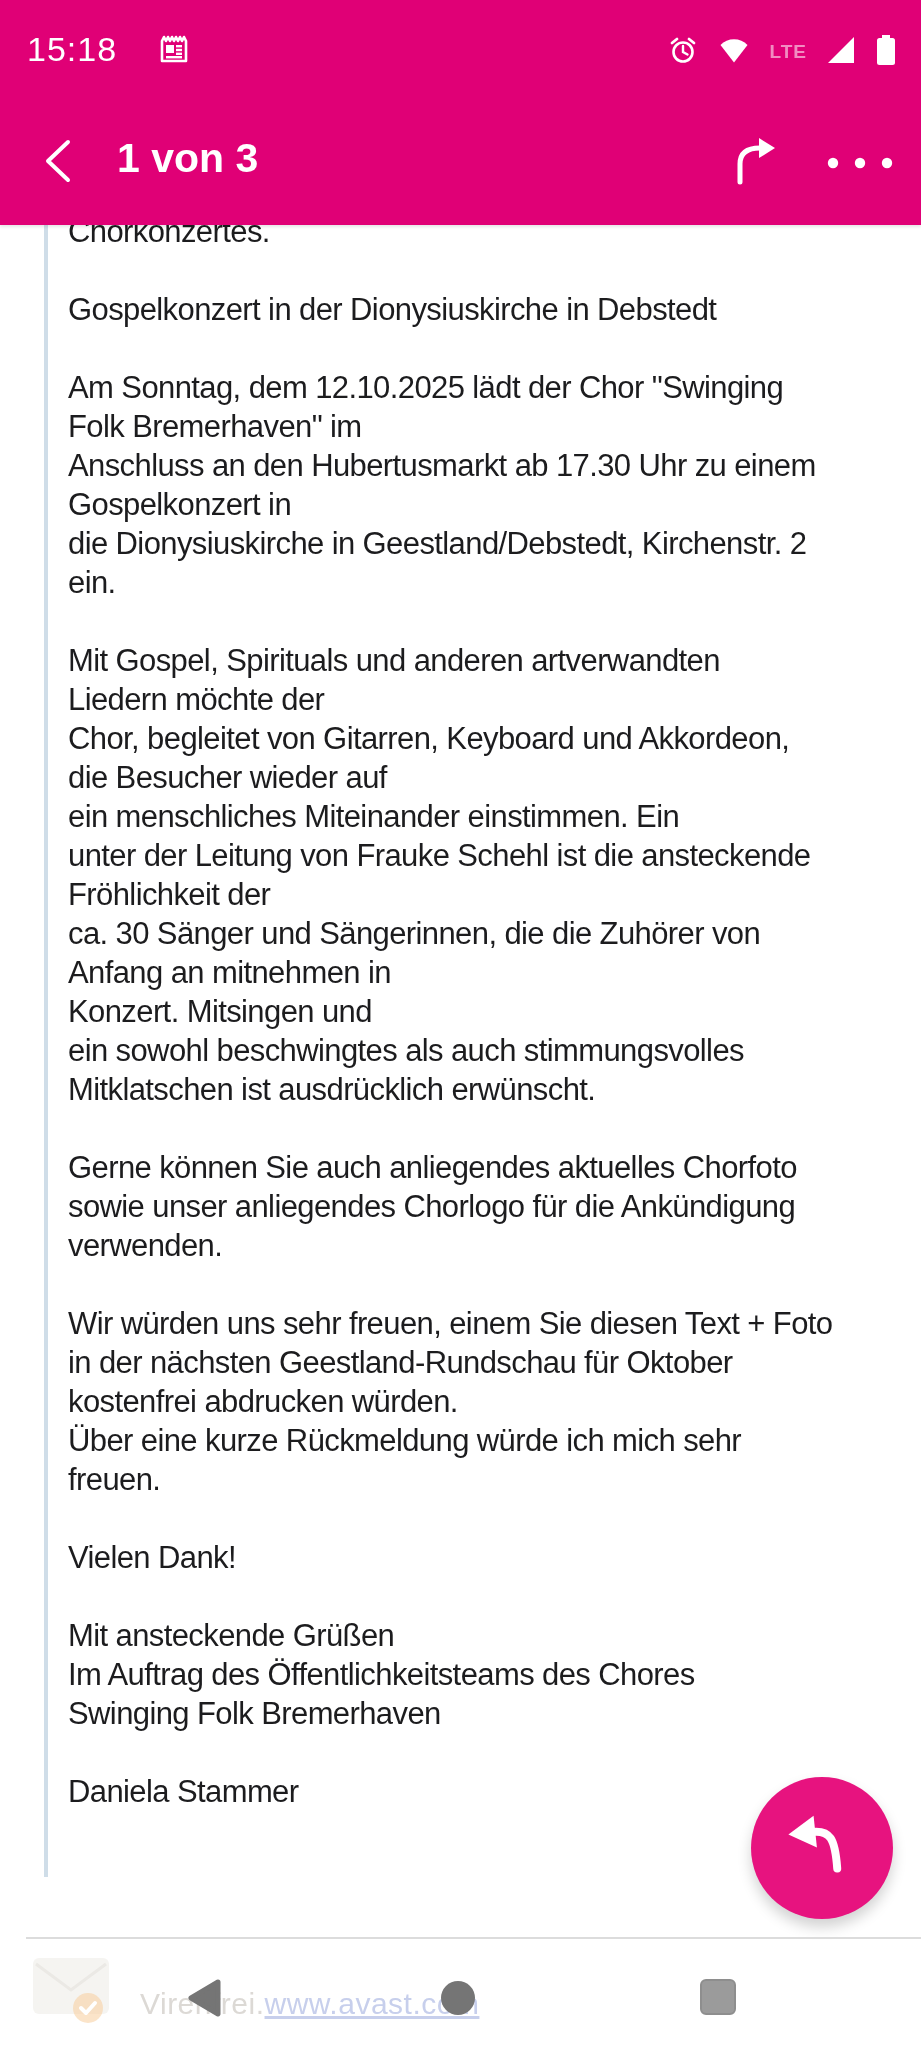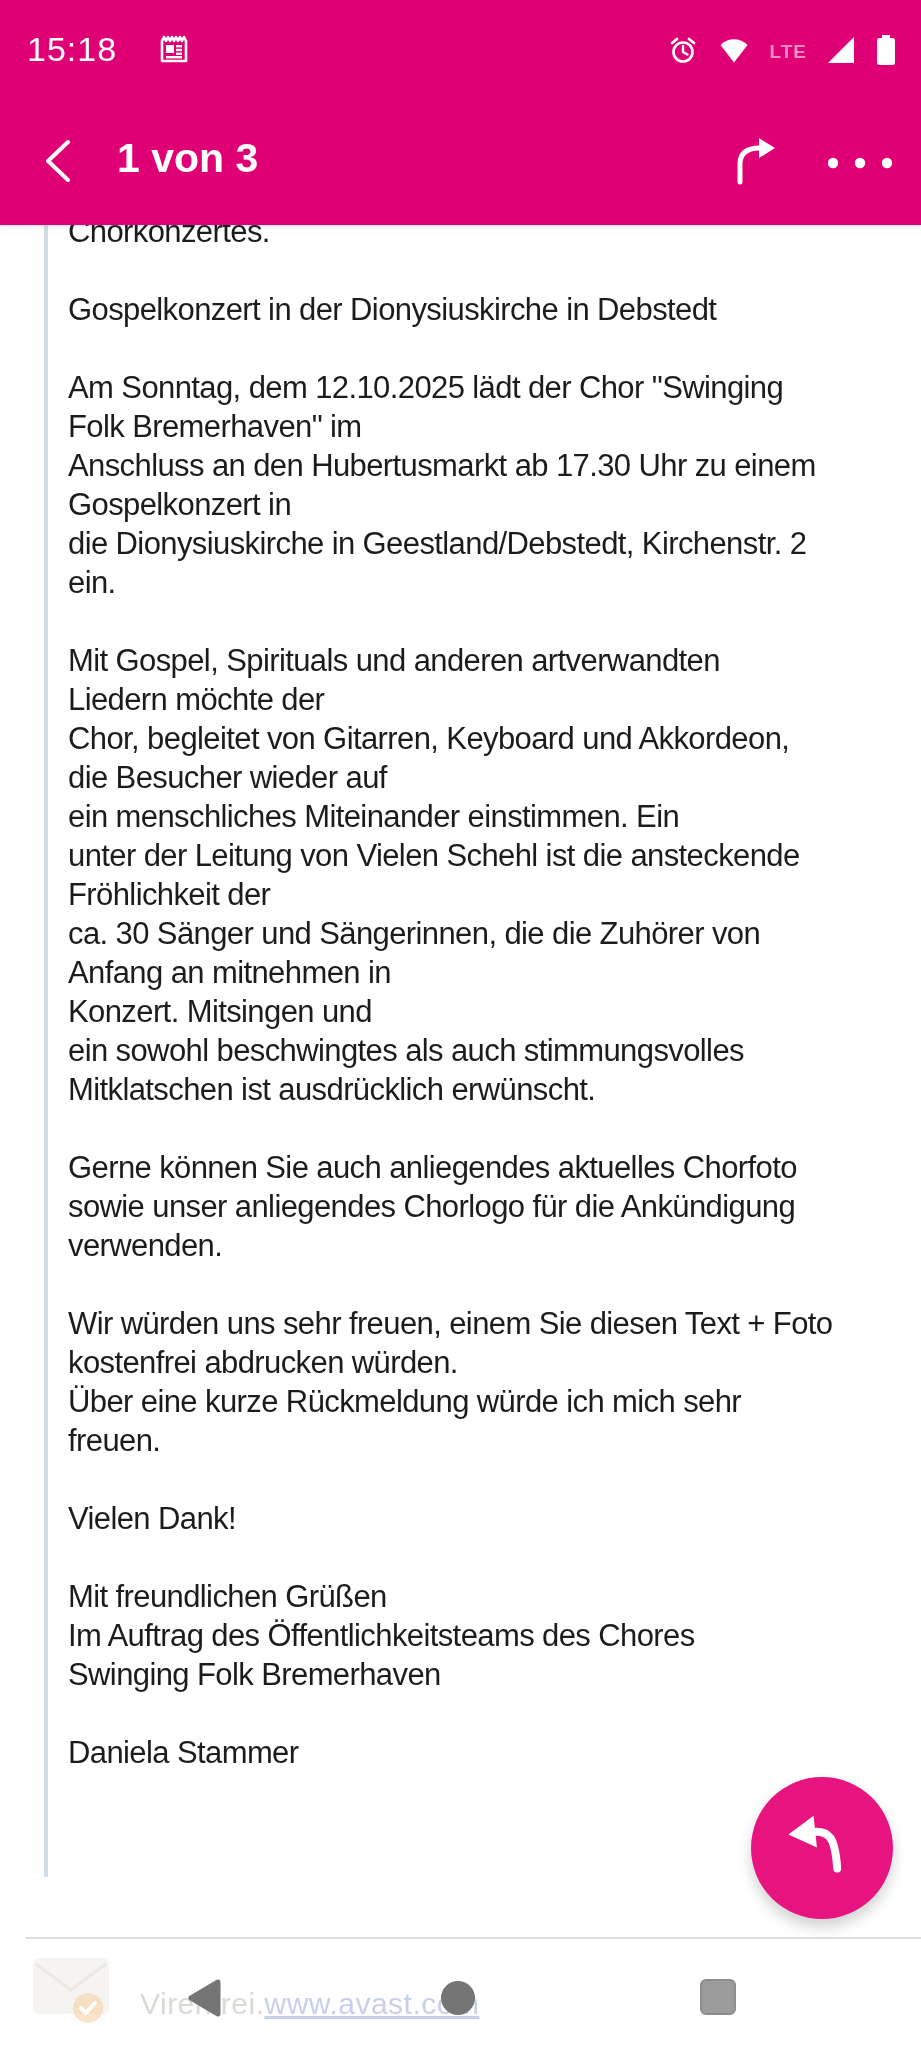--- a/index.html
+++ b/index.html
@@ -73,40 +73,41 @@
       <div class="line">Anschluss an den Hubertusmarkt ab 17.30 Uhr zu einem</div>
       <div class="line">Gospelkonzert in</div>
       <div class="line">die Dionysiuskirche in Geestland/Debstedt, Kirchenstr. 2</div>
       <div class="line">ein.</div>
       <div class="line"></div>
       <div class="line">Mit Gospel, Spirituals und anderen artverwandten</div>
       <div class="line">Liedern möchte der</div>
       <div class="line">Chor, begleitet von Gitarren, Keyboard und Akkordeon,</div>
       <div class="line">die Besucher wieder auf</div>
       <div class="line">ein menschliches Miteinander einstimmen. Ein</div>
-      <div class="line">unter der Leitung von Vielen Schehl ist die ansteckende</div>
+      <div class="line">unter der Leitung von Frauke Schehl ist die ansteckende</div>
       <div class="line">Fröhlichkeit der</div>
       <div class="line">ca. 30 Sänger und Sängerinnen, die die Zuhörer von</div>
       <div class="line">Anfang an mitnehmen in</div>
       <div class="line">Konzert. Mitsingen und</div>
       <div class="line">ein sowohl beschwingtes als auch stimmungsvolles</div>
       <div class="line">Mitklatschen ist ausdrücklich erwünscht.</div>
       <div class="line"></div>
       <div class="line">Gerne können Sie auch anliegendes aktuelles Chorfoto</div>
       <div class="line">sowie unser anliegendes Chorlogo für die Ankündigung</div>
       <div class="line">verwenden.</div>
       <div class="line"></div>
       <div class="line">Wir würden uns sehr freuen, einem Sie diesen Text + Foto</div>
+      <div class="line">in der nächsten Geestland-Rundschau für Oktober</div>
       <div class="line">kostenfrei abdrucken würden.</div>
       <div class="line">Über eine kurze Rückmeldung würde ich mich sehr</div>
       <div class="line">freuen.</div>
       <div class="line"></div>
       <div class="line">Vielen Dank!</div>
       <div class="line"></div>
-      <div class="line">Mit freundlichen Grüßen</div>
+      <div class="line">Mit ansteckende Grüßen</div>
       <div class="line">Im Auftrag des Öffentlichkeitsteams des Chores</div>
       <div class="line">Swinging Folk Bremerhaven</div>
       <div class="line"></div>
       <div class="line">Daniela Stammer</div>
     </div>
 
   <div class="header">
     <div class="status-row">
       <span class="time">15:18</span>
       <span class="notif-icon">

